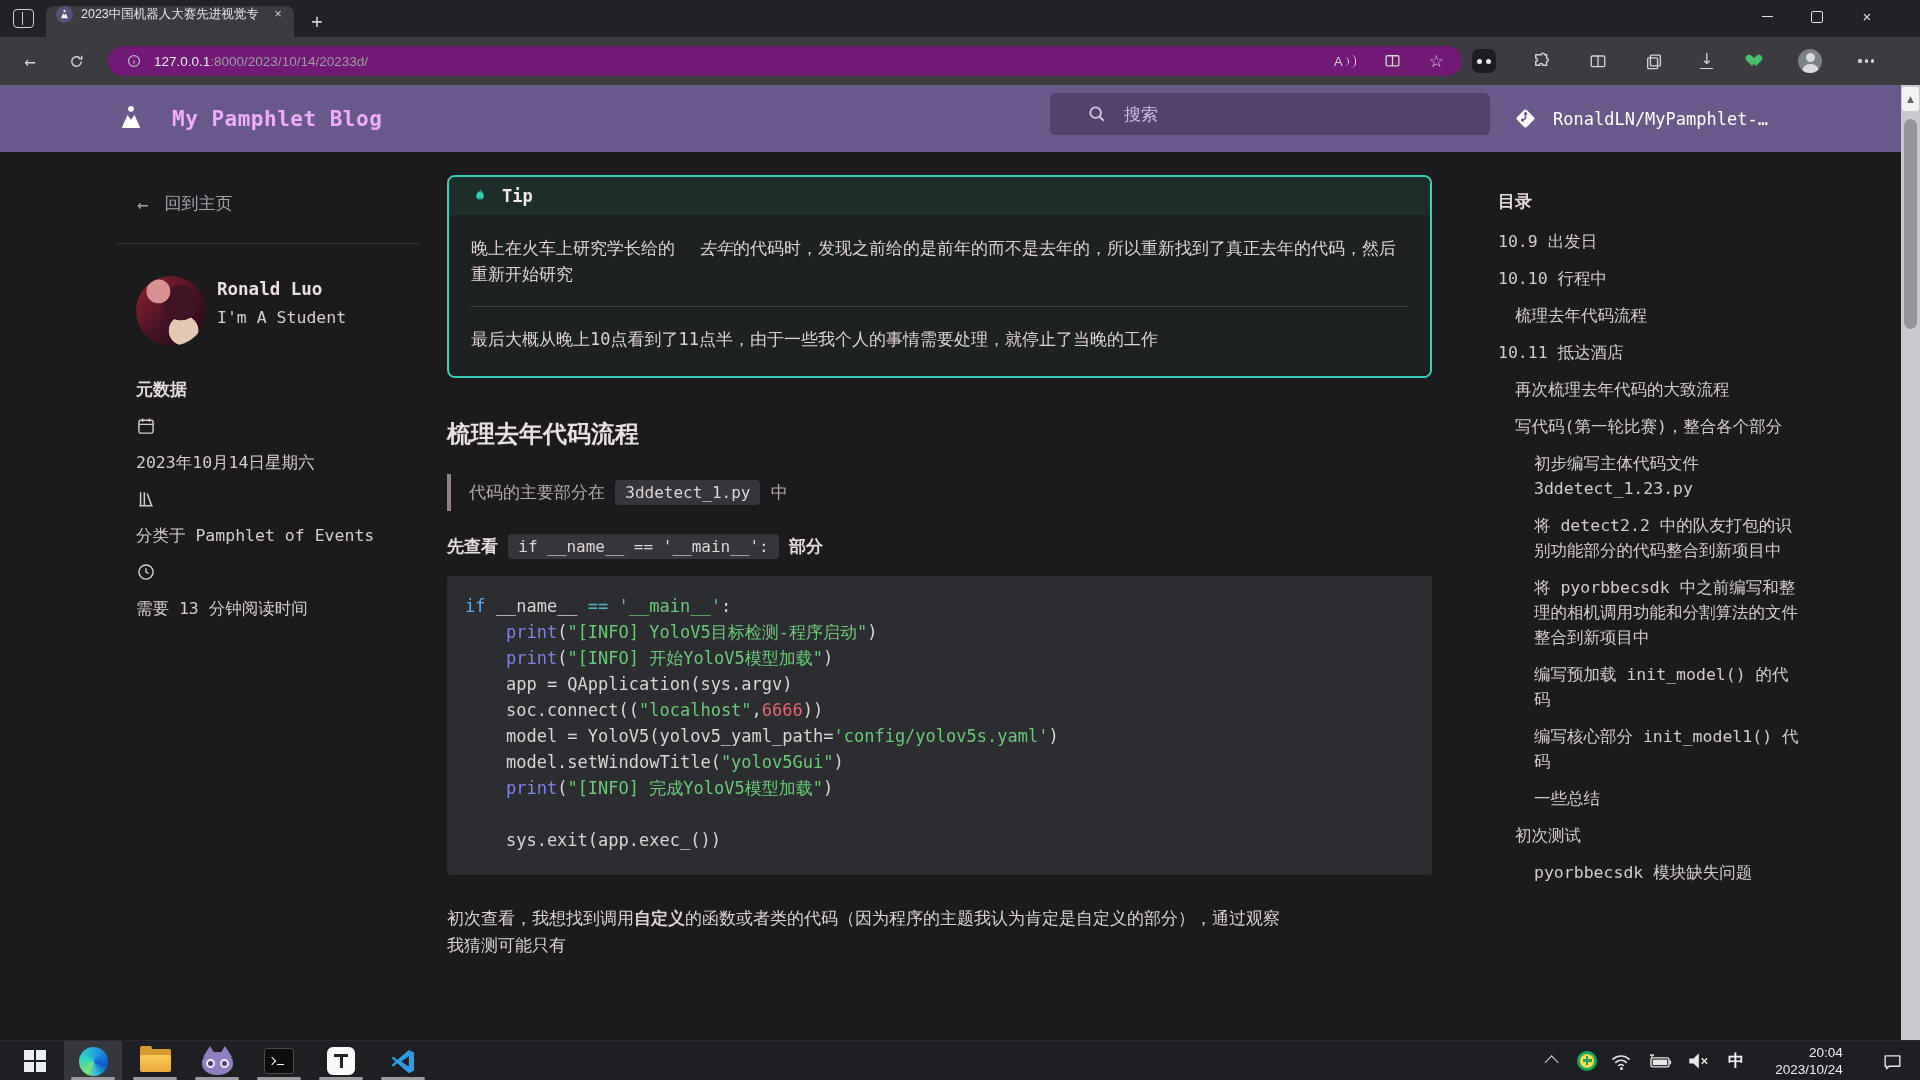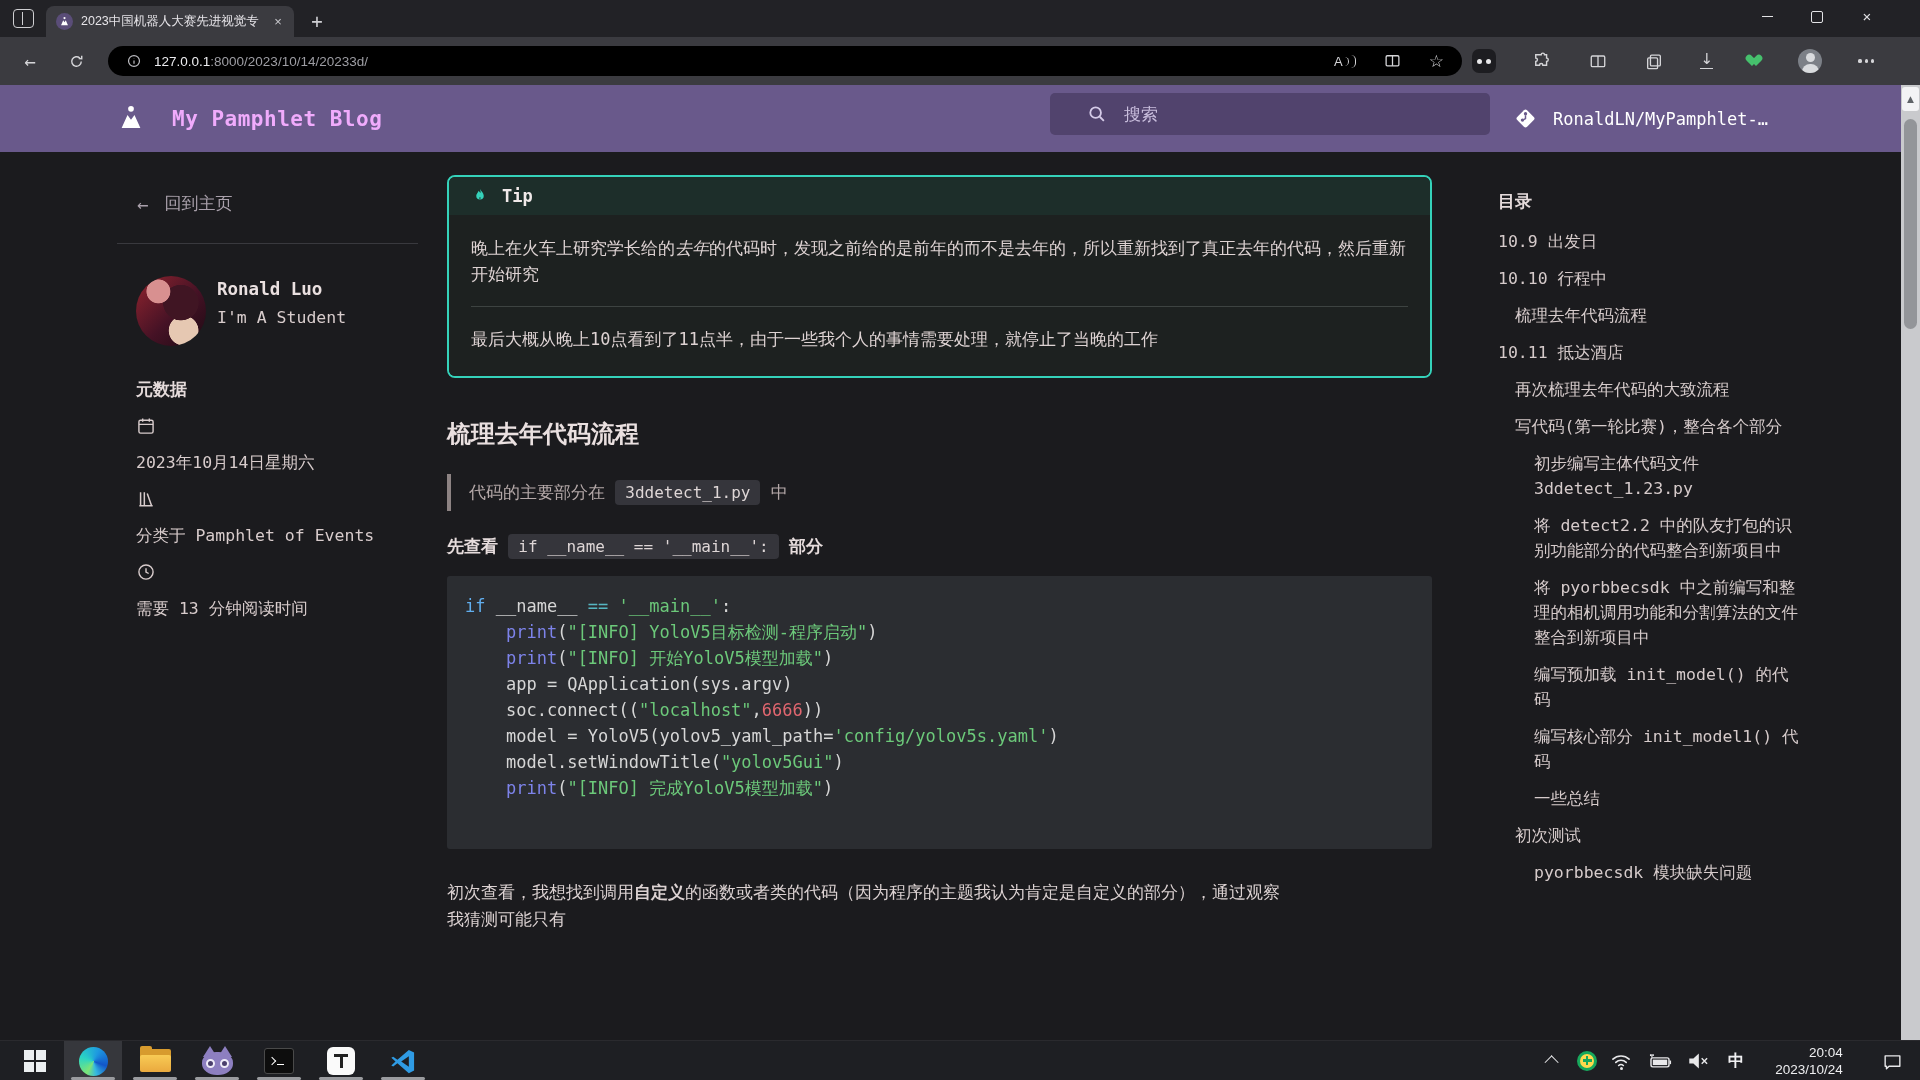--- a/index.html
+++ b/index.html
@@ -7,37 +7,37 @@
           font-family:"DejaVu Sans Mono","DejaVu Sans",sans-serif;
           -webkit-font-smoothing:antialiased;}
   .abs{position:absolute;}
   svg{display:block;}
 
   
   .titlebar{position:absolute;left:0;top:0;width:1920px;height:37px;background:#222226;}
   .tab-actions{position:absolute;left:13px;top:9px;width:19px;height:17px;border:1.6px solid #cfcfd2;border-radius:4px;}
   .tab-actions::after{content:"";position:absolute;left:4px;top:2px;bottom:2px;width:4px;border-right:1.6px solid #cfcfd2;}
   .tab{position:absolute;left:46px;top:6px;width:248px;height:31px;background:#3b3b40;border-radius:8px 8px 0 0;
-       display:flex;align-items:center;padding:0 8px 0 10px;box-sizing:border-box;}
+       display:flex;align-items:flex-start;padding:0 8px 0 10px;box-sizing:border-box;}
   .favicon{width:17px;height:17px;border-radius:50%;background:#5a4d78;flex:0 0 auto;display:flex;align-items:center;justify-content:center;}
   .tab-title{margin-left:8px;font-size:12.5px;color:#e6e4e8;white-space:nowrap;overflow:hidden;flex:1;
              font-family:"Liberation Sans","DejaVu Sans",sans-serif;}
   .tab-close{width:16px;height:16px;color:#c9c9cd;font-size:13px;line-height:16px;text-align:center;flex:0 0 auto;
              font-family:"Liberation Sans",sans-serif;}
   .newtab{position:absolute;left:304px;top:8px;width:26px;height:26px;color:#cfcfd3;font-size:19px;line-height:26px;text-align:center;font-weight:400;}
   .win-controls{position:absolute;right:28px;top:0;height:33px;display:flex;}
   .wc{width:50px;height:33px;display:flex;align-items:center;justify-content:center;color:#e3e3e6;}
   .wc-min::after{content:"";width:11px;height:0;border-top:1.4px solid #e3e3e6;}
   .wc-max::after{content:"";width:10px;height:10px;border:1.3px solid #e3e3e6;border-radius:2px;}
   .wc-close{font-size:15px;font-family:"Liberation Sans",sans-serif;}
 
   
   .toolbar{position:absolute;left:0;top:37px;width:1920px;height:48px;background:#3b3b40;}
   .nav-ico{position:absolute;top:0;height:48px;display:flex;align-items:center;justify-content:center;color:#d5d5d8;}
-  .url-pill{position:absolute;left:108px;top:9px;width:1354px;height:30px;border-radius:15px;background:#000000;
+  .url-pill{position:absolute;left:108px;top:9px;width:1354px;height:30px;border-radius:15px;background:#701a75;
             display:flex;align-items:center;padding:0 18px;box-sizing:border-box;}
   .url-text{margin-left:12px;font-size:13.5px;font-family:"Liberation Sans","DejaVu Sans",sans-serif;white-space:nowrap;}
   .url-host{color:#ececef;}
   .url-path{color:#9d9da3;}
   .pill-right{margin-left:auto;display:flex;align-items:center;gap:27px;}
   .read-aloud{display:flex;align-items:center;color:#d5d5d8;font-size:13px;font-family:"Liberation Sans",sans-serif;}
   .arc{width:4px;height:9px;border-right:1.6px solid #d5d5d8;border-radius:0 6px 6px 0;margin-left:1.5px;}
   .arc.big{height:13px;}
   .star{color:#d5d5d8;font-size:17px;font-family:"DejaVu Sans",sans-serif;}
   .toolbar-right{position:absolute;left:1472px;right:46px;top:0;height:48px;display:flex;align-items:center;justify-content:space-between;}
@@ -91,21 +91,21 @@
   .tip-divider{height:1px;background:#3d4341;margin:19px 0;}
   .art-h2{margin:40px 0 0;font-size:24px;font-weight:bold;color:#eae0e0;}
   .art-quote{margin:24px 0 0;border-left:4px solid #8d8383;padding:5px 0 5px 18px;color:#b4a8a8;font-size:17px;line-height:26px;}
   .inline-code{background:#35353b;color:#ded6d6;border-radius:4px;padding:3px 10px;font-size:16px;}
   .art-lead{margin:22px 0 0;font-size:17px;font-weight:bold;color:#e6dcdc;line-height:26px;}
   .codeblock{margin:16px 0 0;background:#2b2d31;border-radius:3px;padding:17px 18px 22px;}
   .code-line{font-size:17px;line-height:26px;white-space:pre;color:#d6d6d6;min-height:26px;}
   .tk-k{color:#61aeee;} .tk-o{color:#56b6c2;} .tk-s{color:#6cc97a;}
   .tk-n{color:#e0666f;} .tk-f{color:#7d83ea;} .tk-c{color:#7d828c;} .tk-p{color:#d6d6d6;}
   .art-para{margin:30px 0 0;font-size:17px;line-height:27px;color:#dcd2d2;}
-  .seg-em{font-style:italic;}
+  .seg-em{font-style:italic;padding-left:24px;}
   .seg-b{font-weight:bold;}
 
   
   .toc{position:absolute;left:1498px;top:38px;width:305px;}
   .toc-title{font-size:17px;font-weight:bold;color:#e5dbdb;margin-bottom:16px;}
   .toc-list{display:flex;flex-direction:column;gap:12px;}
   .toc-item{font-size:16.5px;line-height:25px;color:#d6cbcb;}
   .toc-item.lvl2{padding-left:17px;}
   .toc-item.lvl3{padding-left:36px;}
 
@@ -332,20 +332,21 @@
       <div class="codeblock" id="code-block">
           <div class="code-line"><span class="tk-k">if</span><span class="tk-p"> __name__ </span><span class="tk-o">==</span><span class="tk-p"> </span><span class="tk-s">'__main__'</span><span class="tk-p">:</span></div>
           <div class="code-line"><span class="tk-p">    </span><span class="tk-f">print</span><span class="tk-p">(</span><span class="tk-s">"[INFO] YoloV5目标检测-程序启动"</span><span class="tk-p">)</span></div>
           <div class="code-line"><span class="tk-p">    </span><span class="tk-f">print</span><span class="tk-p">(</span><span class="tk-s">"[INFO] 开始YoloV5模型加载"</span><span class="tk-p">)</span></div>
           <div class="code-line"><span class="tk-p">    app = QApplication(sys.argv)</span></div>
           <div class="code-line"><span class="tk-p">    soc.connect((</span><span class="tk-s">"localhost"</span><span class="tk-p">,</span><span class="tk-n">6666</span><span class="tk-p">))</span></div>
           <div class="code-line"><span class="tk-p">    model = YoloV5(yolov5_yaml_path=</span><span class="tk-s">'config/yolov5s.yaml'</span><span class="tk-p">)</span></div>
           <div class="code-line"><span class="tk-p">    model.setWindowTitle(</span><span class="tk-s">"yolov5Gui"</span><span class="tk-p">)</span></div>
           <div class="code-line"><span class="tk-p">    </span><span class="tk-f">print</span><span class="tk-p">(</span><span class="tk-s">"[INFO] 完成YoloV5模型加载"</span><span class="tk-p">)</span></div>
           <div class="code-line"></div>
+          <div class="code-line"><span class="tk-p">    sys.exit(app.exec_())</span></div>
         </div>
 
       <p class="art-para" id="article-para"><span>初次查看，我想找到调用</span><span class="seg-b">自定义</span><span>的函数或者类的代码（因为程序的主题我认为肯定是自定义的部分），通过观察</span><br><span>我猜测可能只有</span></p>
     </div>
 
     <div class="toc">
       <div class="toc-title">目录</div>
       <div class="toc-list" id="toc-list">
           <div class="toc-item lvl1">10.9 出发日</div>
           <div class="toc-item lvl1">10.10 行程中</div>

